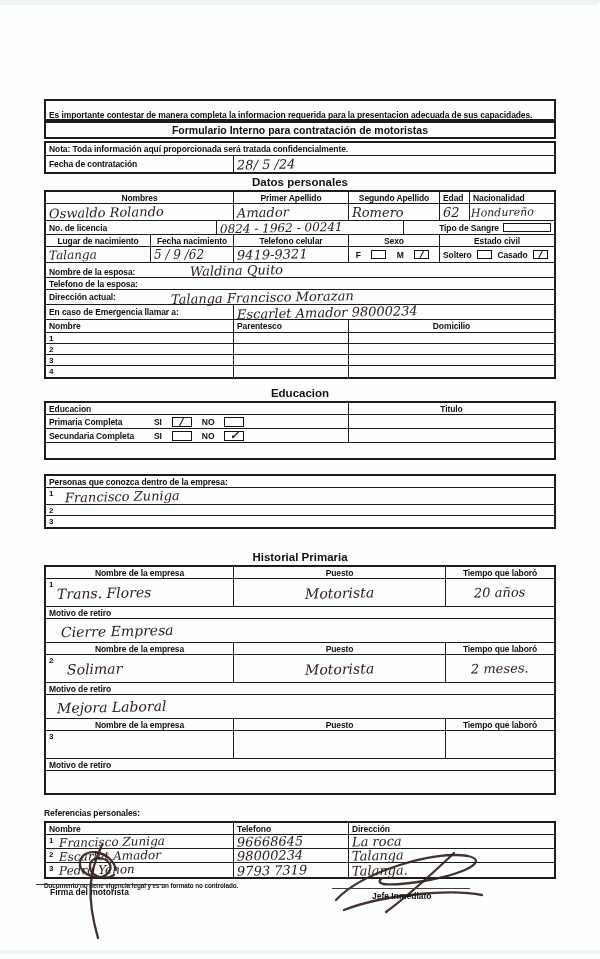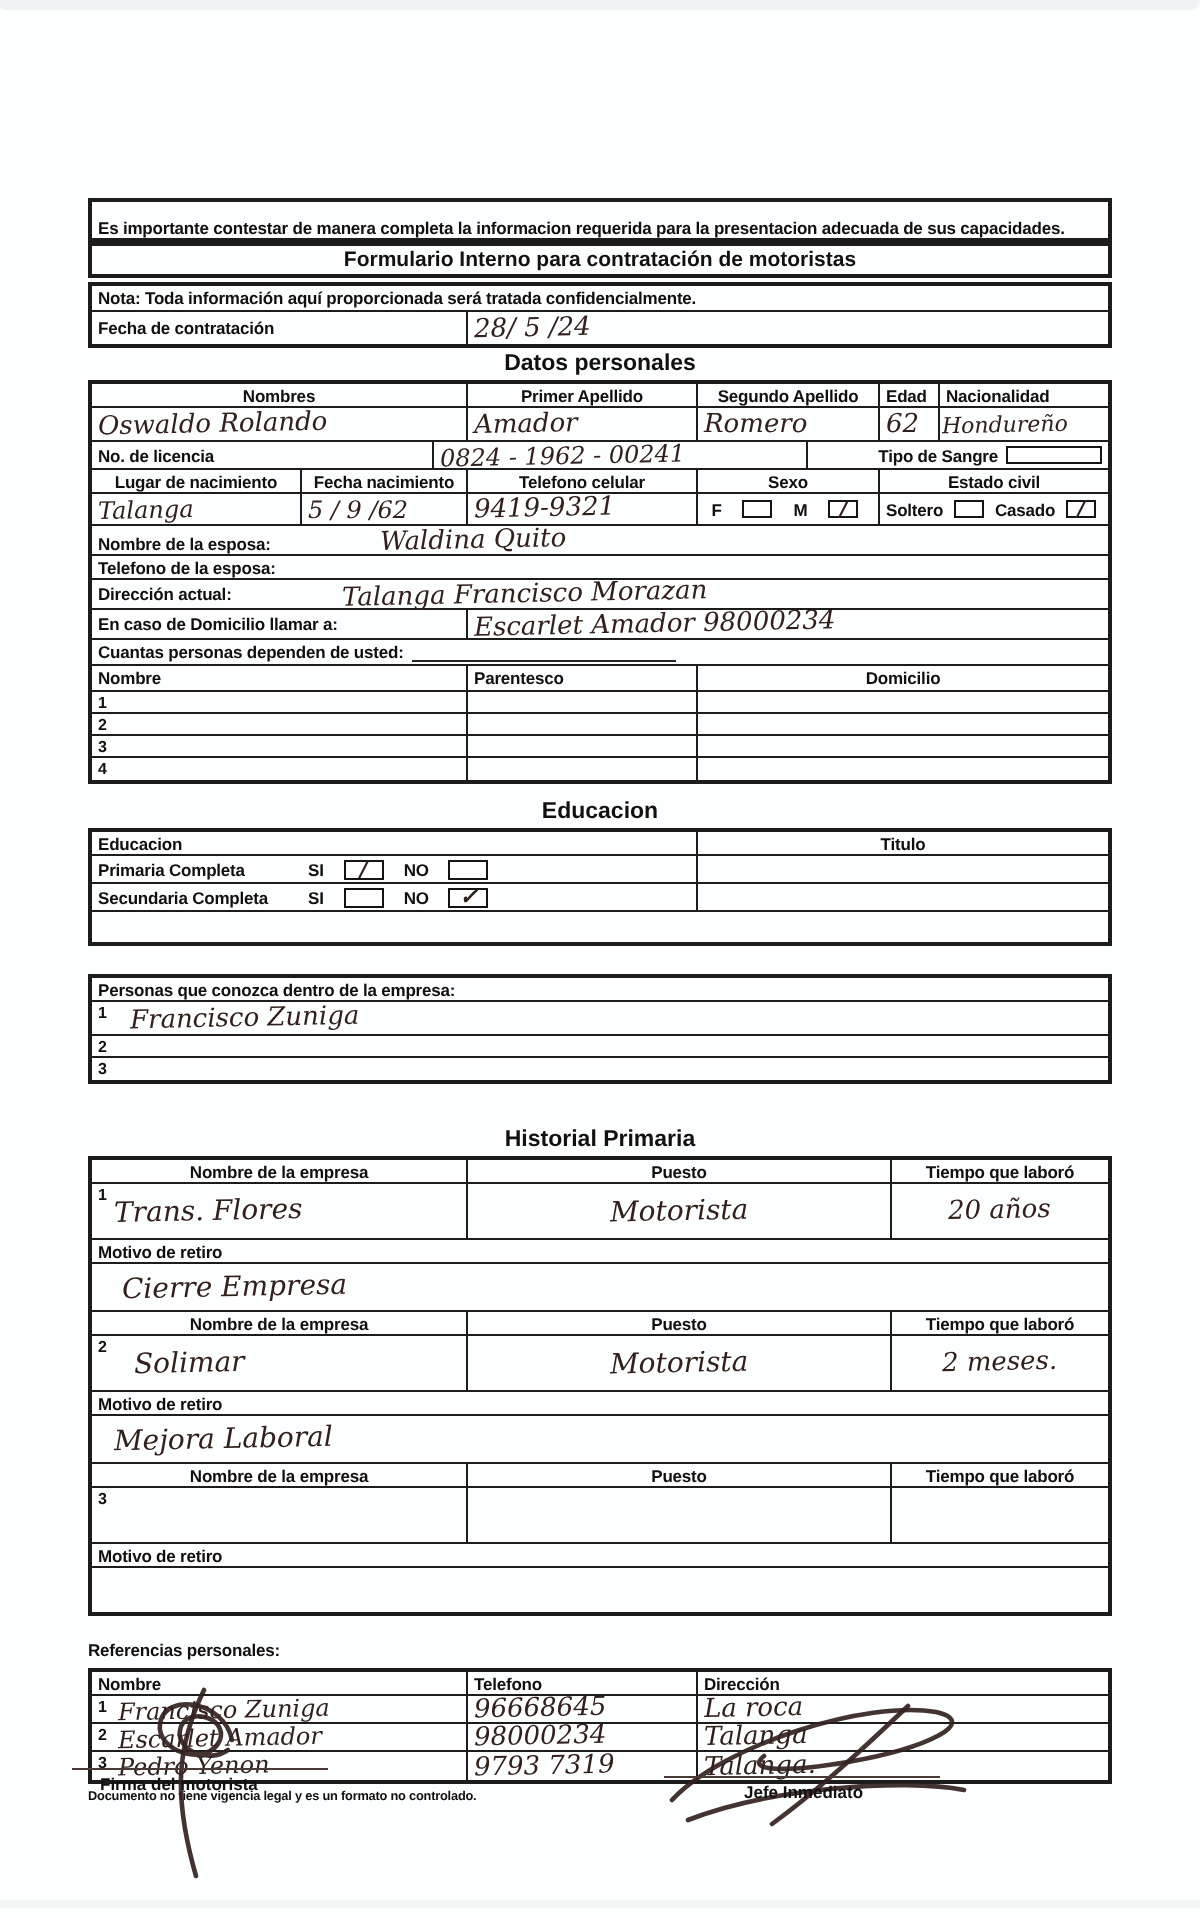--- a/index.html
+++ b/index.html
@@ -168,29 +168,25 @@
       <div class="row bb" style="height:12px;align-items:flex-end;">
         <span class="lbl" style="padding-left:3px;">Telefono de la esposa:</span>
         <span class="hw hw12"></span>
       </div>
       <div class="row bb" style="height:15px;">
         <span class="lbl" style="padding-left:3px;">Dirección actual:</span>
         <span class="hw hw13 tilt" style="margin-left:55px;">Talanga   Francisco   Morazan</span>
       </div>
       <div class="row bb" style="height:15px;">
         <div class="cell br" style="width:188px;height:100%;">
-            <span class="lbl">En caso de Domicilio llamar a:</span>
+            <span class="lbl">En caso de Emergencia llamar a:</span>
           </div>
         <div class="cell" style="flex:1;height:100%;">
             <span class="hw hw13 tilt">Escarlet   Amador   98000234</span>
           </div>
-      </div>
-      <div class="row bb" style="height:13px;">
-        <span class="lbl" style="padding-left:3px;">Cuantas personas dependen de usted:</span>
-        <span class="blank-line"><span class="hw hw11"></span></span>
       </div>
       <div class="row bb" style="height:13px;">
         <div class="cell br" style="width:188px;height:100%;">
             <span class="lbl">Nombre</span>
           </div>
         <div class="cell br" style="width:115px;height:100%;">
             <span class="lbl">Parentesco</span>
           </div>
         <div class="cell ctr" style="flex:1;height:100%;">
             <span class="lbl">Domicilio</span>

